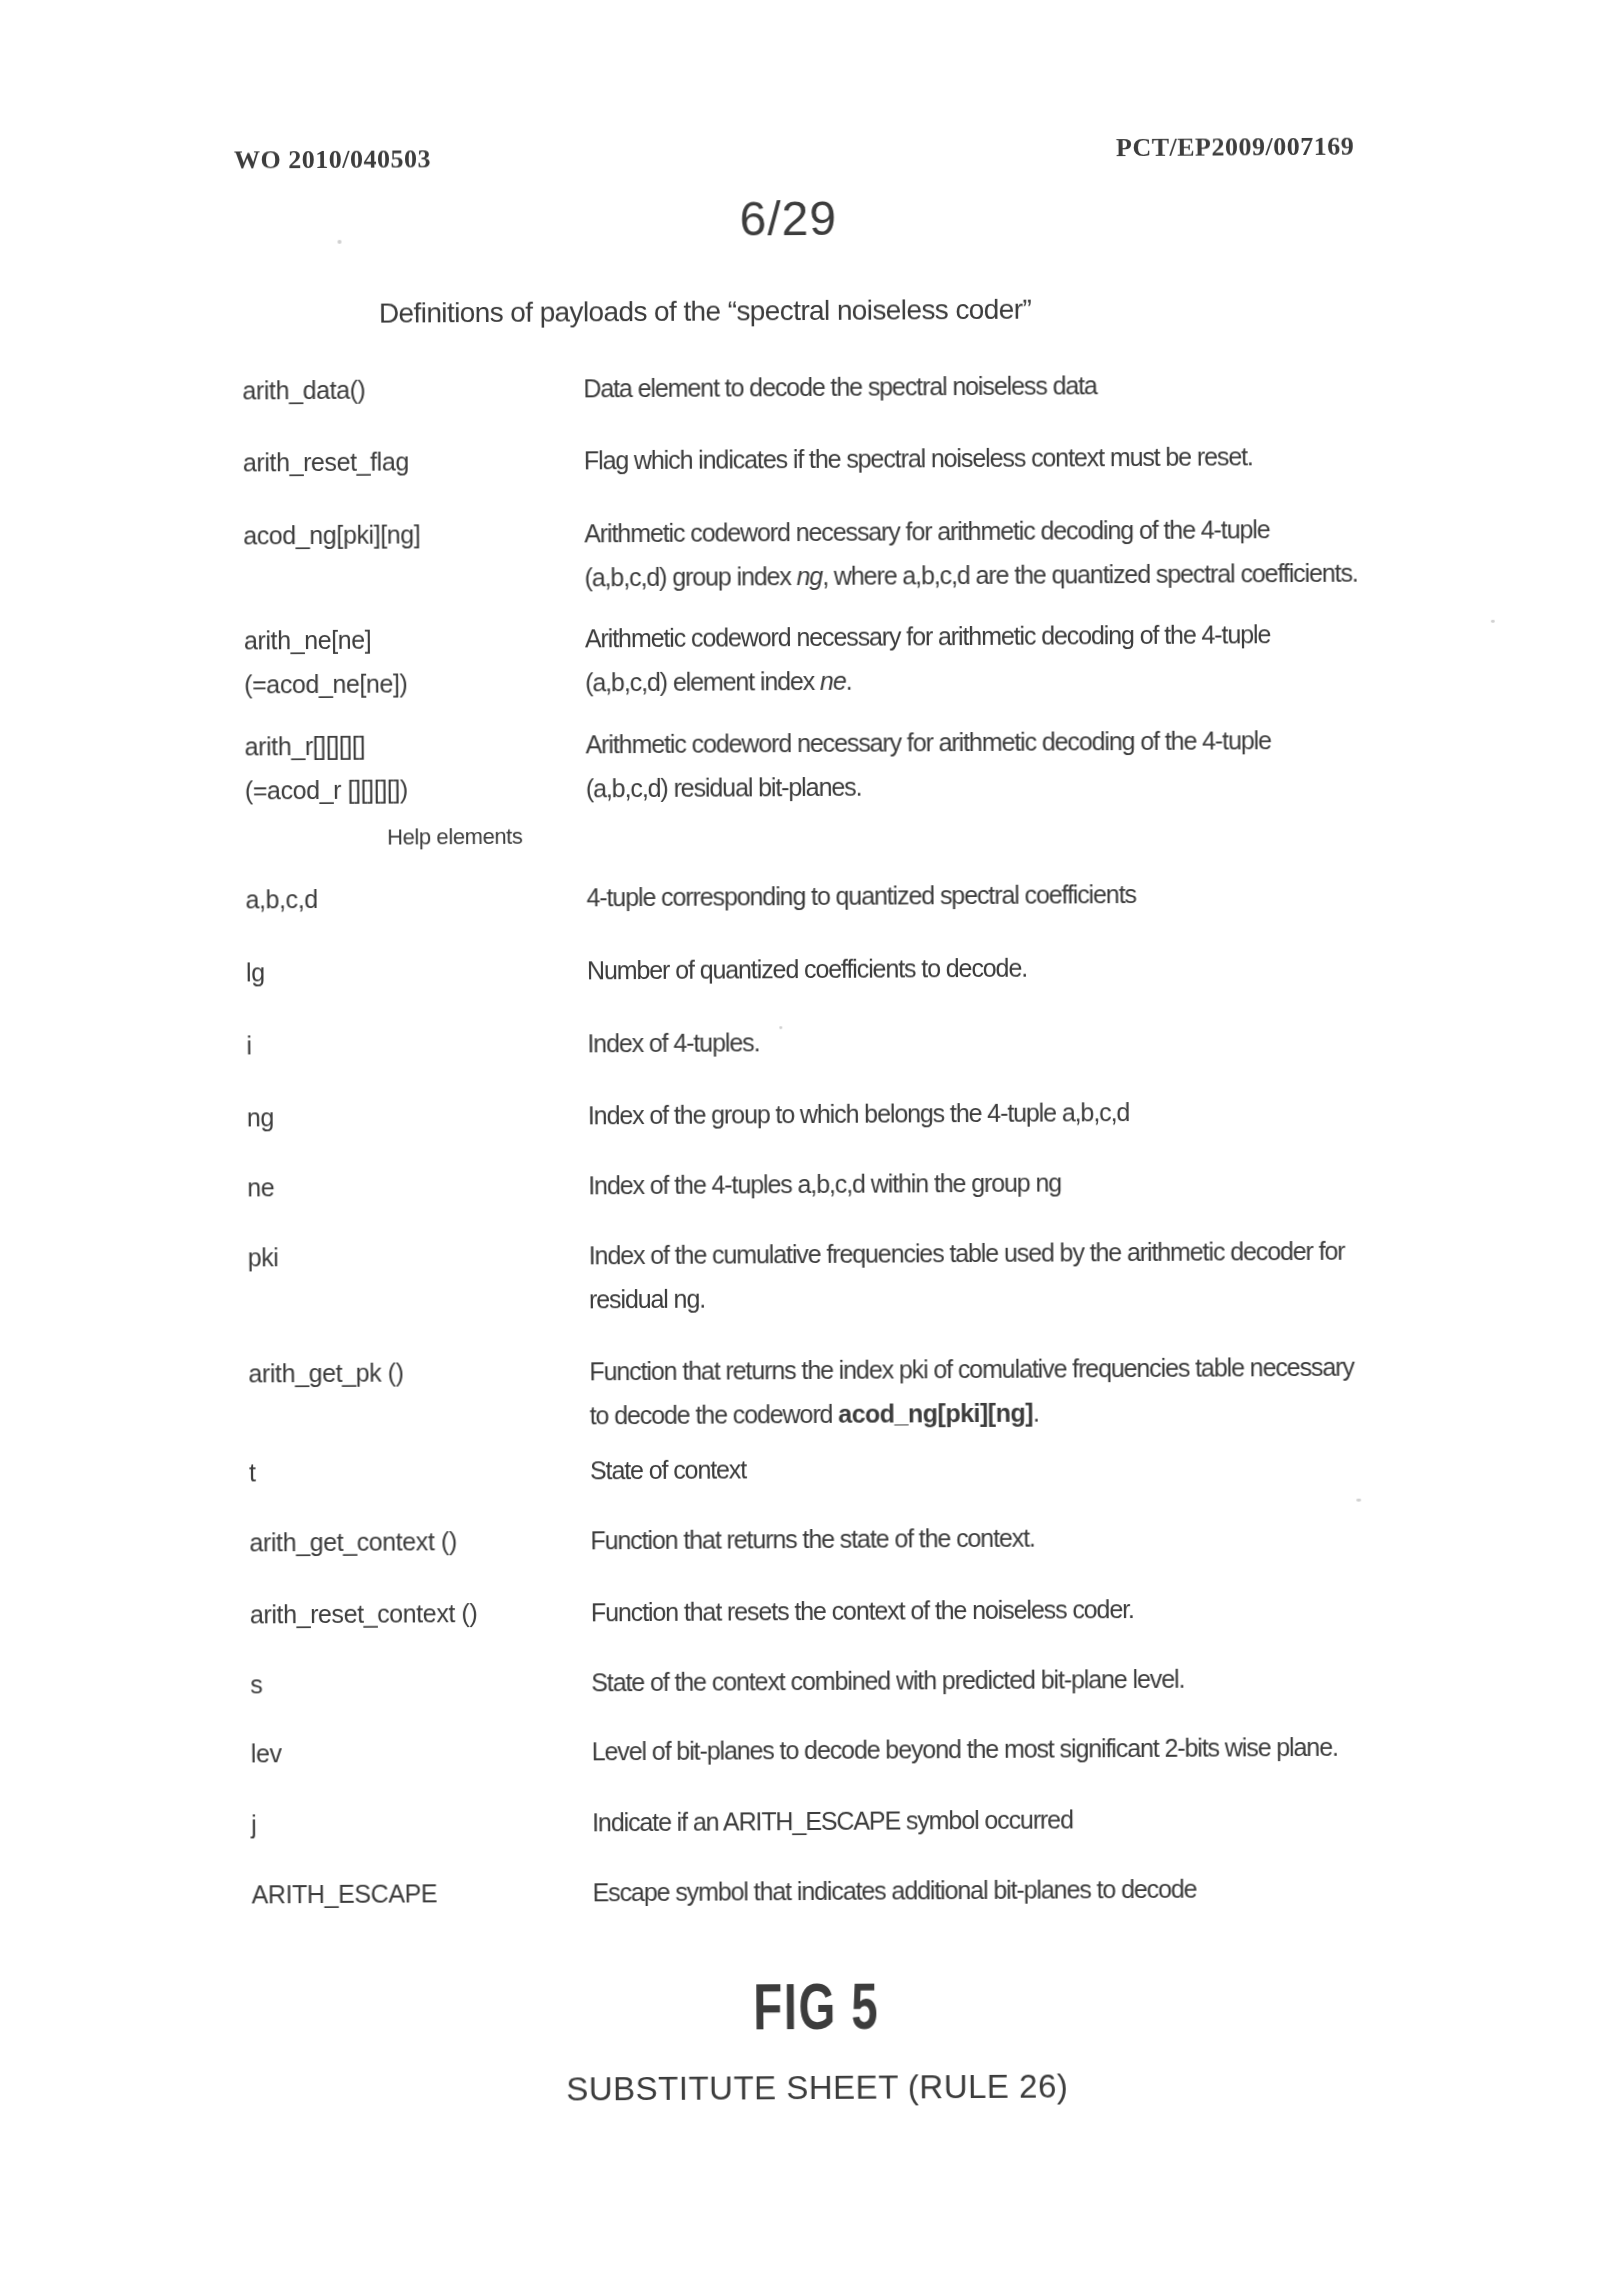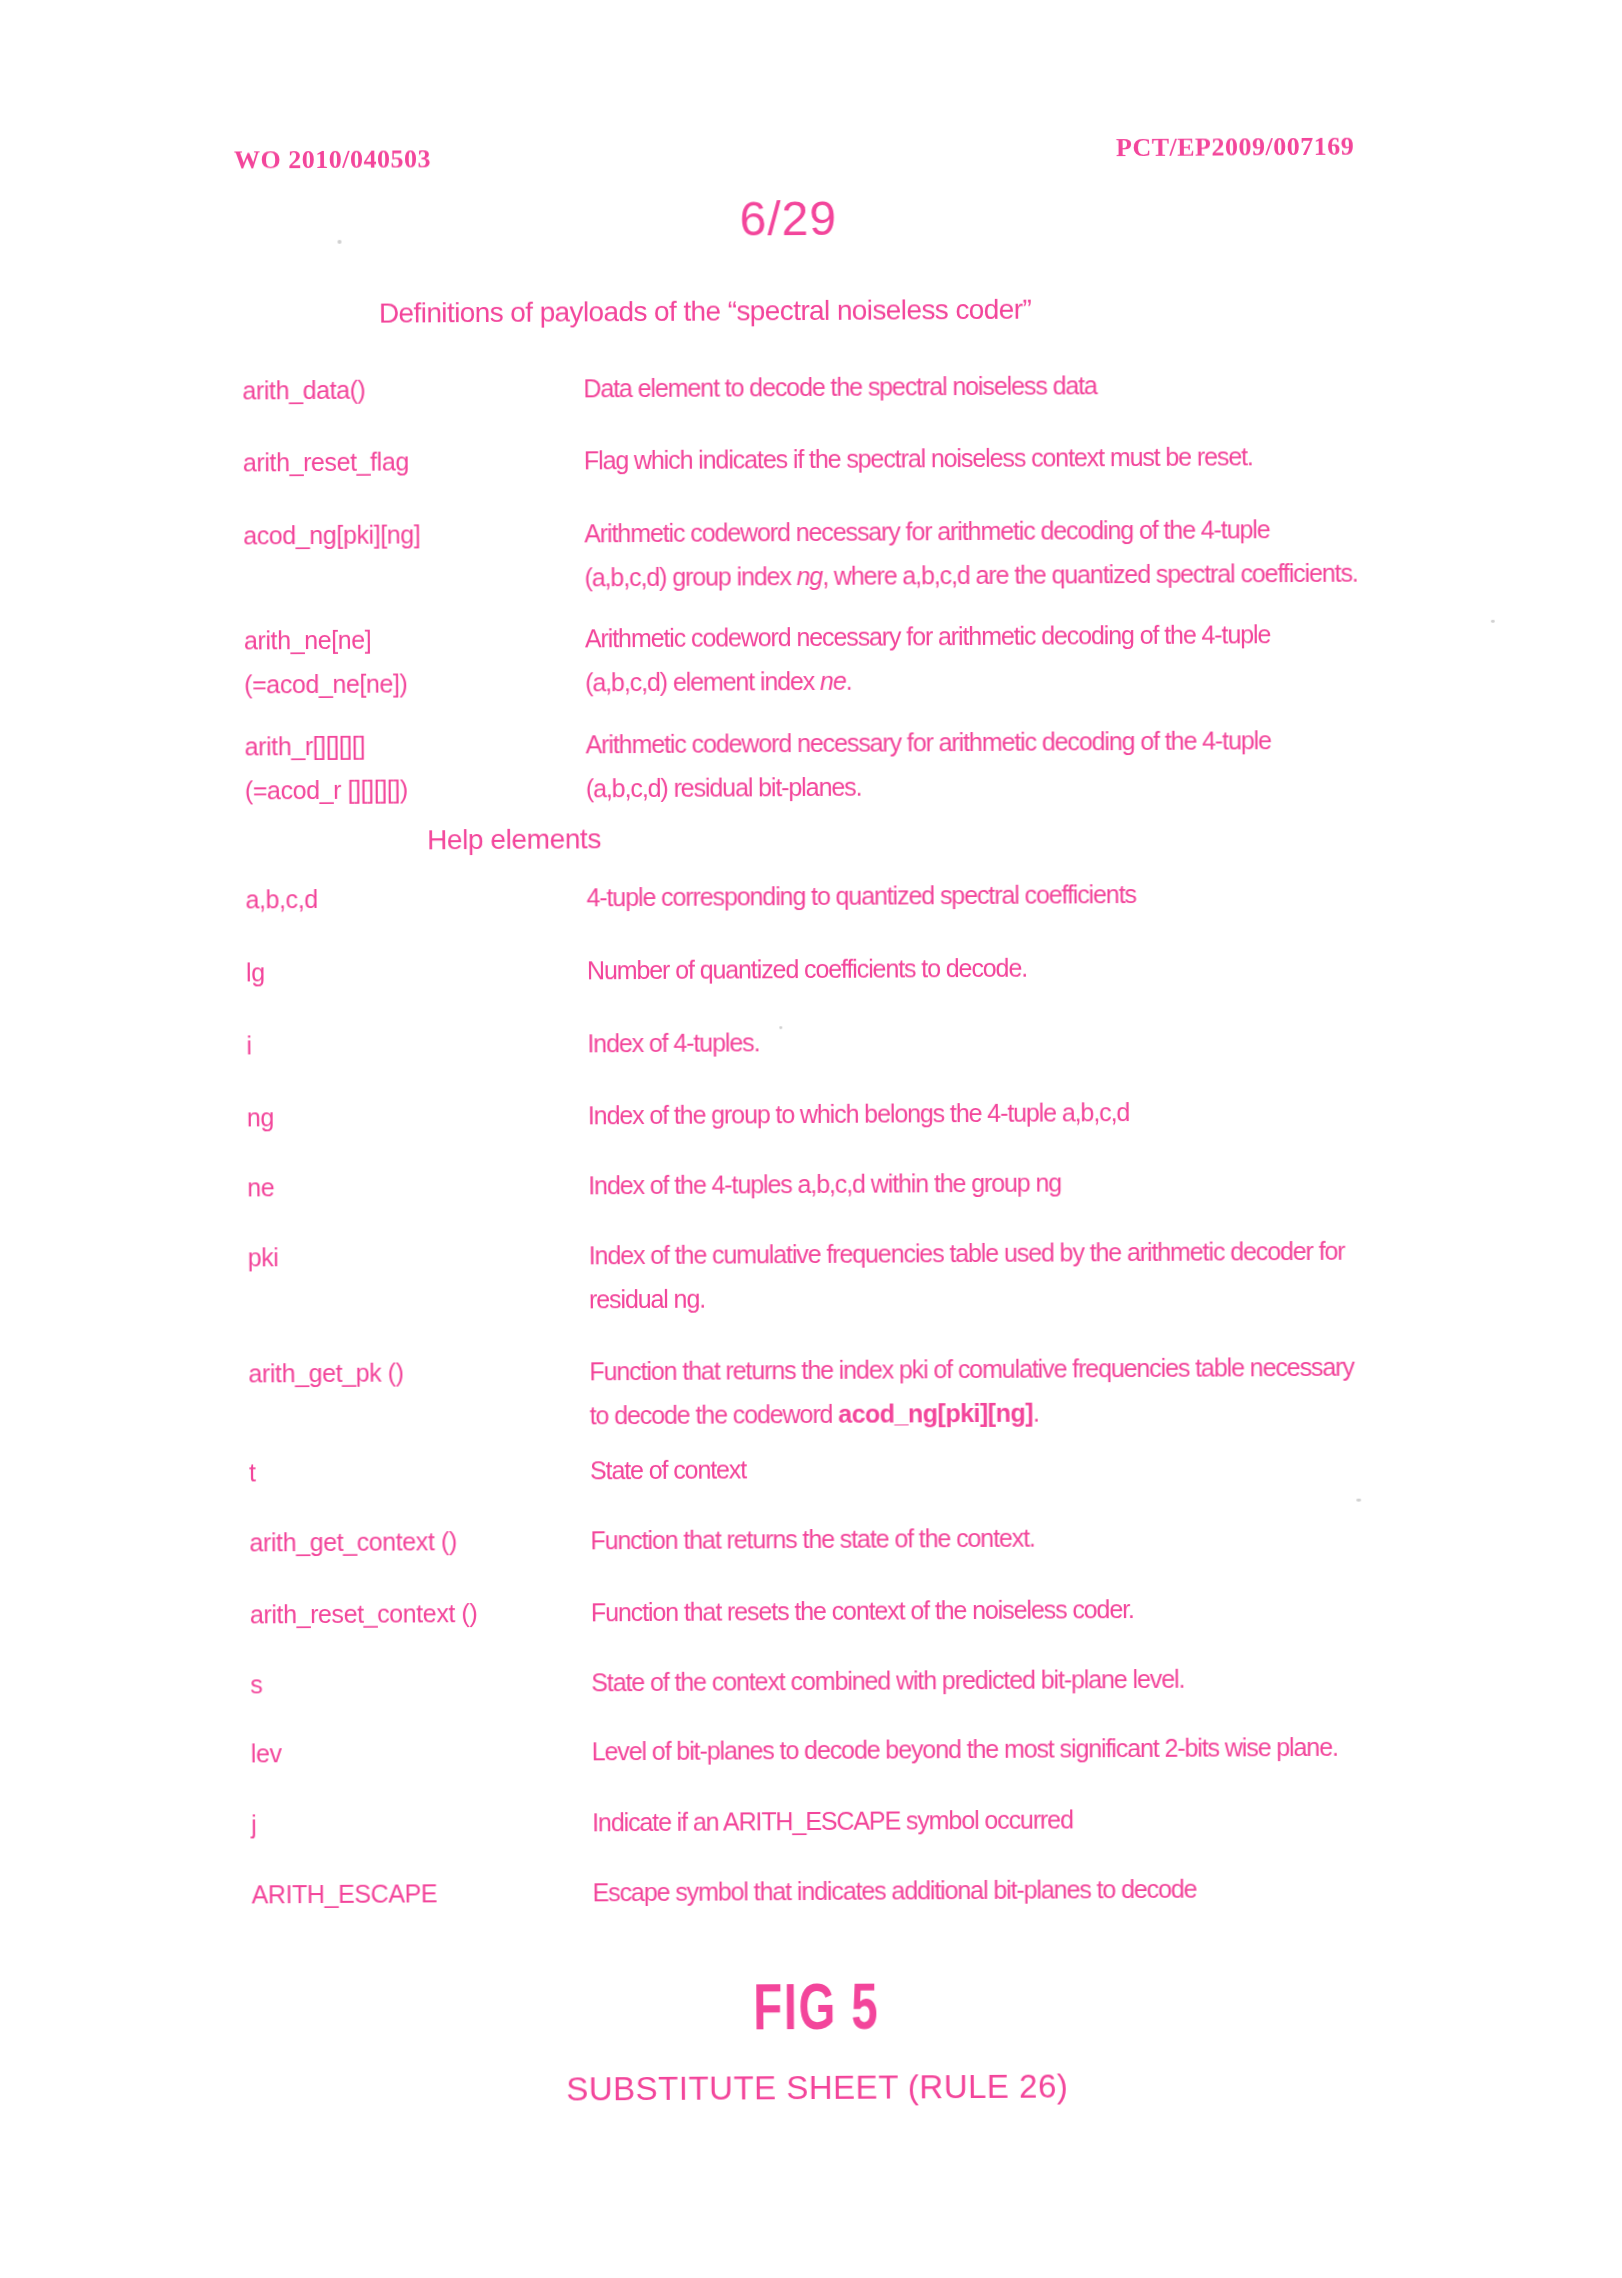--- a/index.html
+++ b/index.html
@@ -1,20 +1,20 @@
 <!DOCTYPE html>
 <html><head>
 <meta charset="utf-8">
 <style>
   html,body { margin:0; padding:0; background:#ffffff; }
   .page {
     position:relative; width:1623px; height:2278px;
     background:#ffffff; overflow:hidden;
     font-family:"Liberation Sans", sans-serif;
-    color:#ec4899;
+    color:#404040;
   }
   
   .scan {
     position:absolute; left:0; top:0; width:100%; height:100%;
     transform:rotate(-0.35deg);
     filter:blur(0.3px) contrast(1.06);
   }
   .hdr-left {
     position:absolute; top:142px; left:240px;
     font-family:"Liberation Serif", serif; font-weight:bold;
@@ -28,21 +28,21 @@
   .page-num {
     position:absolute; top:191px; left:-17.6px; width:1623px;
     text-align:center; font-size:48px; letter-spacing:1px;
   }
   .doc-title {
     position:absolute; top:295px; left:384px;
     font-size:28px; letter-spacing:-0.6px;
   }
   .help-heading {
     position:absolute; top:822px; left:389px;
-    font-size:28px; letter-spacing:-0.4px;margin-left:40px;
+    font-size:22px; letter-spacing:-0.4px;
   }
   .row { position:absolute; left:0; width:100%; height:0; }
   .term {
     position:absolute; left:247px; top:0;
     font-size:25px; letter-spacing:-0.4px; line-height:44px;
     white-space:nowrap;
   }
   .desc {
     position:absolute; left:588px; top:0; width:878px;
     font-size:25px; letter-spacing:-1.1px; line-height:44px;

